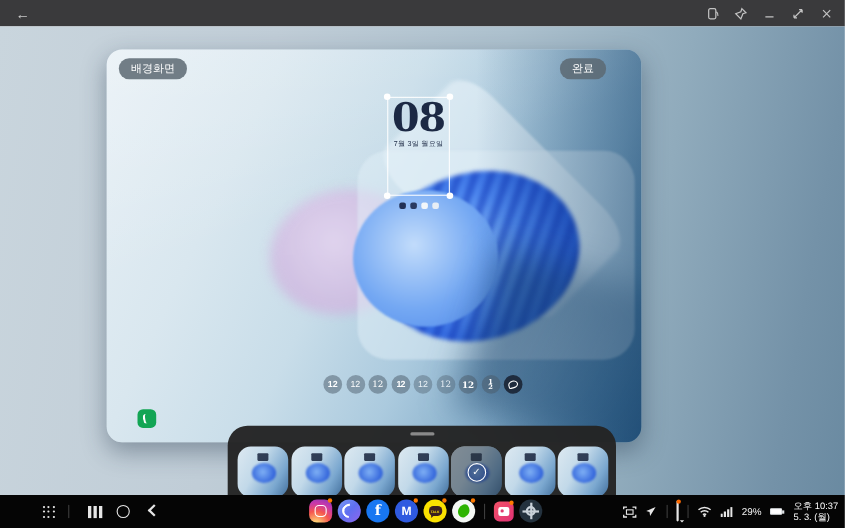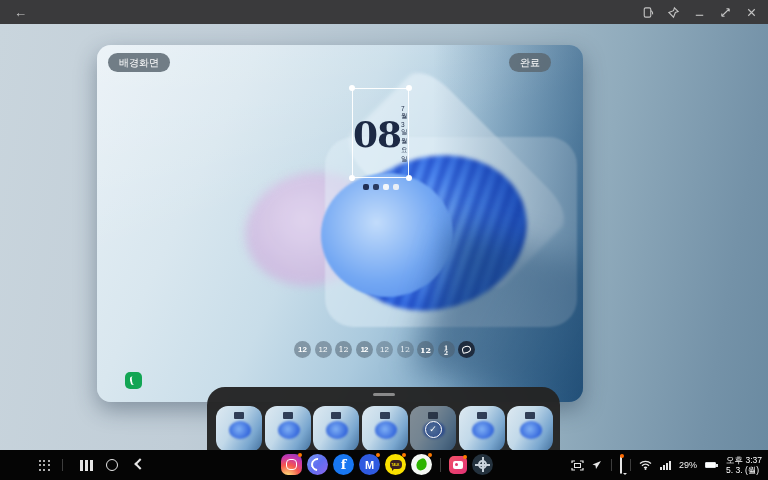--- a/index.html
+++ b/index.html
@@ -39,21 +39,21 @@
   .right-dark { right:0; top:0; width:150px; height:100%;
     background:linear-gradient(90deg,rgba(25,70,110,0),rgba(24,66,104,.45)); }
 
   .pill { position:absolute; height:19px; padding:0 11px; border-radius:10px; background:rgba(92,104,114,.85);
     color:#fff; font-size:10px; line-height:19px; cursor:pointer; }
   #pill-wallpaper { left:11px; top:8px; }
   #pill-done { right:32px; top:8px; }
 
   
   #clock-frame { left:255px; top:43px; width:57px; height:90px; border:1.5px solid rgba(255,255,255,.95);
-    display:flex; flex-direction:row; align-items:center; justify-content:flex-start; }
+    display:flex; flex-direction:column; align-items:center; justify-content:flex-start; }
   .handle { position:absolute; width:6px; height:6px; border-radius:50%; background:#fff; }
   .h-tl { left:-4px; top:-4px; } .h-tr { right:-4px; top:-4px; } .h-bl { left:-4px; bottom:-4px; } .h-br { right:-4px; bottom:-4px; }
   .clock-digits { font-family:"DejaVu Serif",serif; font-weight:700; font-size:36px; line-height:33px;
     color:#1c2944; letter-spacing:-1px; text-align:center; margin-top:2px; }
   .clock-date { font-size:6.5px; color:#1c2944; margin-top:3px; letter-spacing:.2px; }
   #notif-row { left:258px; top:139px; width:52px; display:flex; justify-content:center; gap:4px; }
   .notif { width:6px; height:6px; border-radius:2px; }
   .notif.n1 { background:#223055; } .notif.n2 { background:#2a3a60; }
   .notif.n3 { background:#f2f6fa; } .notif.n4 { background:#e8eef5; }
 
@@ -343,17 +343,17 @@
     </svg>
     <svg class="st-ic" width="11" height="10" viewBox="0 0 11 10">
       <rect x="0" y="7" width="2" height="3" fill="#e6e6e6"></rect>
         <rect x="3" y="5" width="2" height="5" fill="#e6e6e6"></rect>
       <rect x="6" y="3" width="2" height="7" fill="#e6e6e6"></rect>
         <rect x="9" y="1" width="2" height="9" fill="#e6e6e6"></rect>
     </svg>
     <span id="battery-pct">29%</span>
     <span class="battery"></span>
     <div id="clock-block">
-      <div>오후 3:37</div>
+      <div>오후 10:37</div>
       <div>5. 3. (월)</div>
     </div>
   </div>
 </div>
 
 </body></html>

